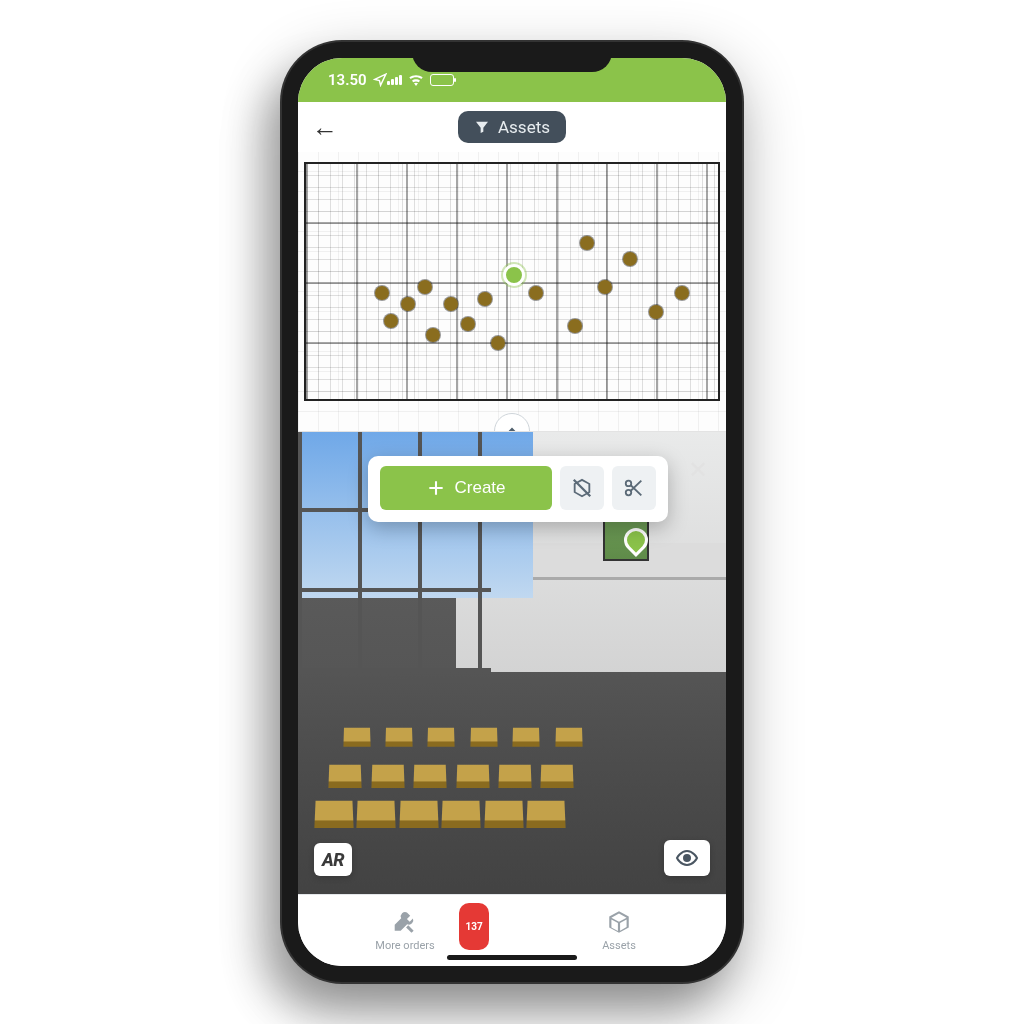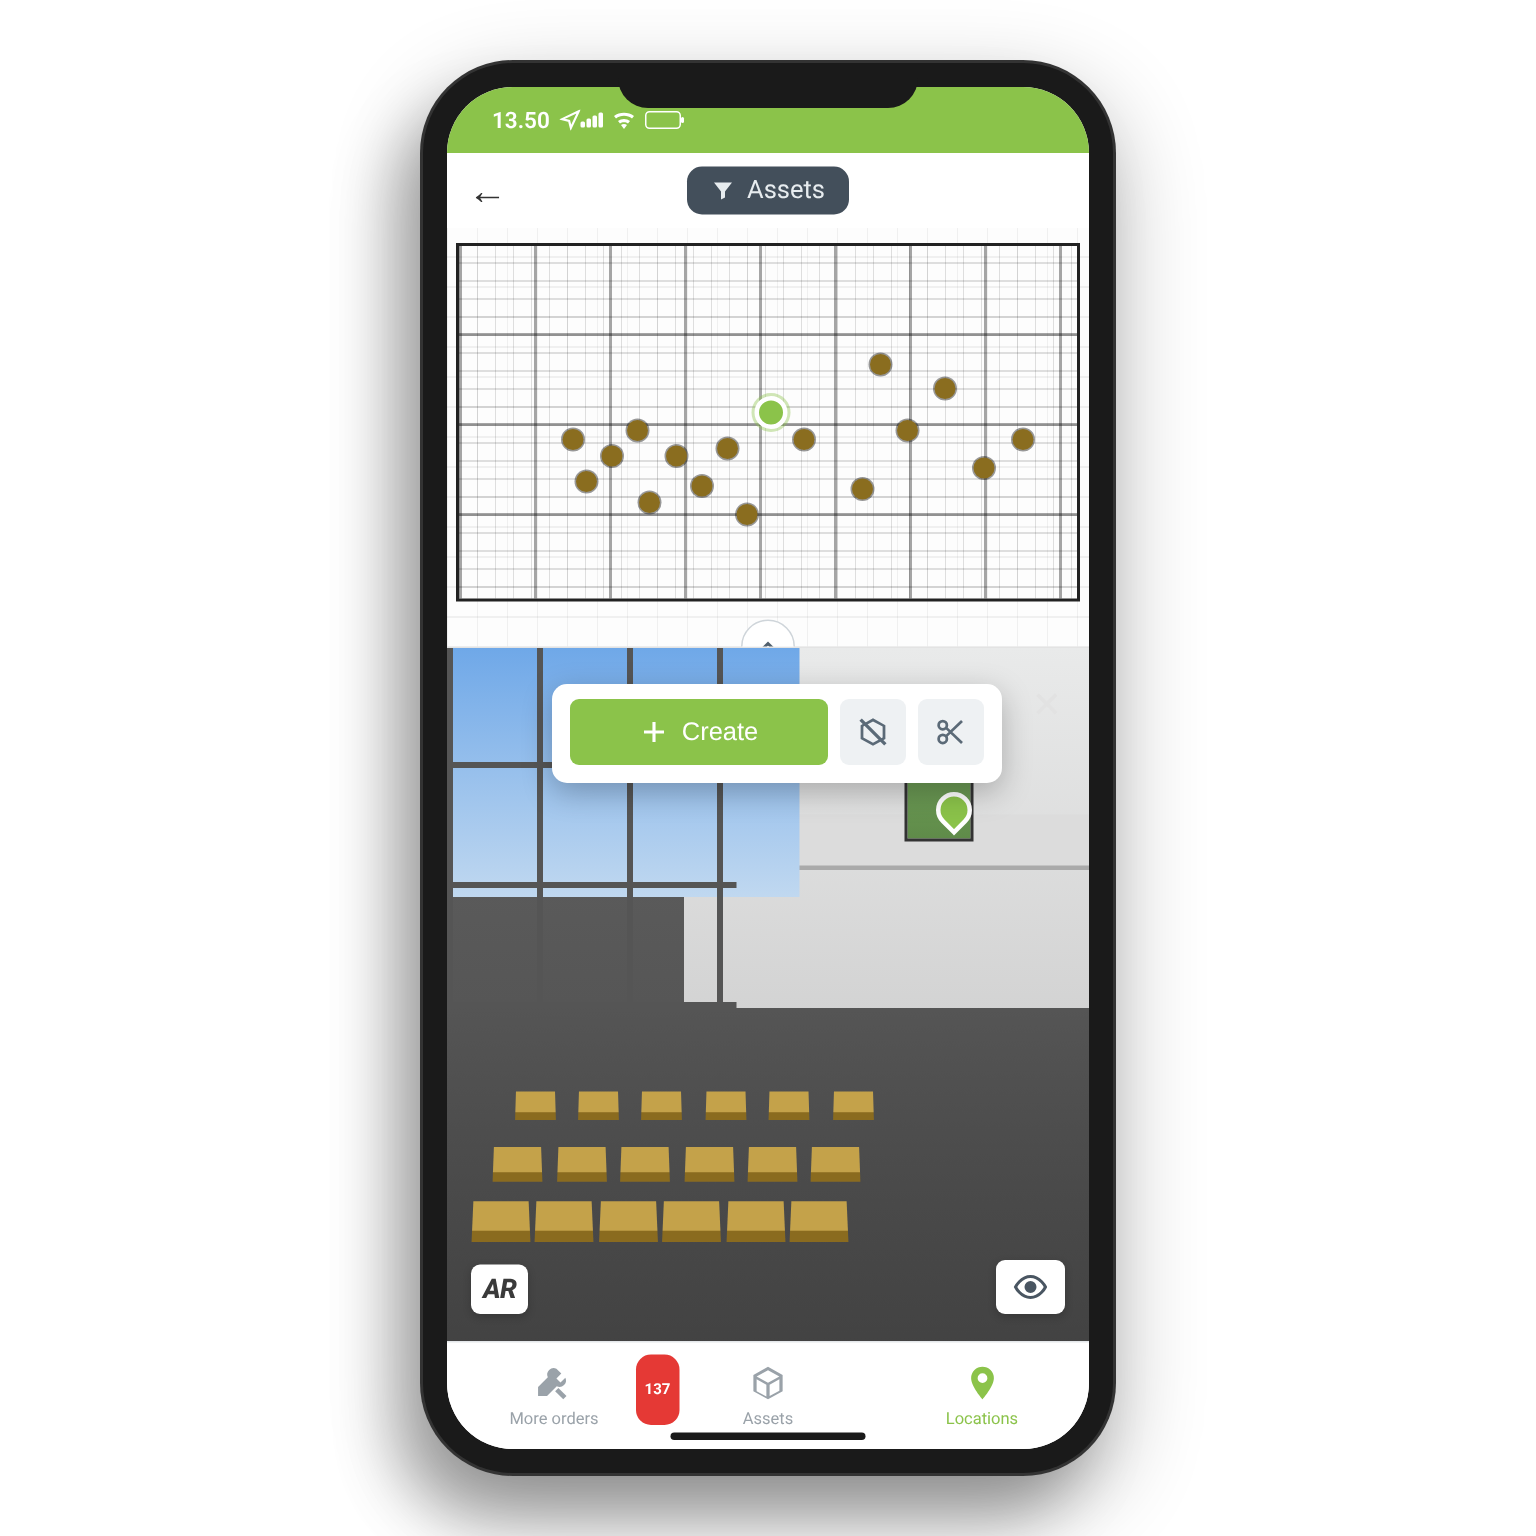--- a/index.html
+++ b/index.html
@@ -363,25 +363,17 @@
         <span>More orders</span>
       </div>
       <div class="nav-item">
         <span class="nav-icon">
           <svg width="26" height="26" viewBox="0 0 24 24" fill="#9aa2a9">
               <path d="M12 2l9 5v10l-9 5-9-5V7l9-5zm0 2.2L5 8l7 3.8L19 8l-7-3.8zM5 9.7V17l6 3.3v-7.3L5 9.7zm8 3.3V20l6-3.3V9.7L13 13z"></path>
             </svg>
         </span>
         <span>Assets</span>
       </div>
-      <div class="nav-item active">
-        <span class="nav-icon">
-          <svg width="26" height="26" viewBox="0 0 24 24" fill="#8BC34A">
-              <path d="M12 2a7 7 0 0 0-7 7c0 5 7 13 7 13s7-8 7-13a7 7 0 0 0-7-7zm0 10a3 3 0 1 1 0-6 3 3 0 0 1 0 6z"></path>
-            </svg>
-        </span>
-        <span>Locations</span>
-      </div>
       <div class="home-indicator"></div>
     </div>
 
   </div>
 </div>
 
 </body></html>

